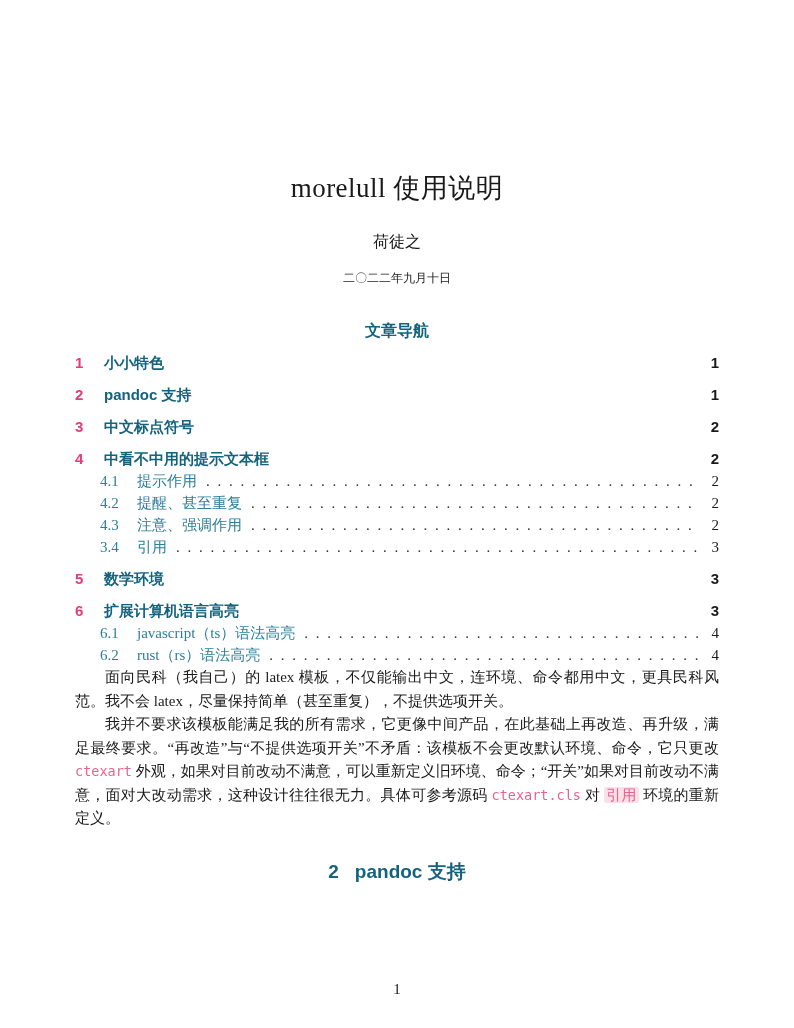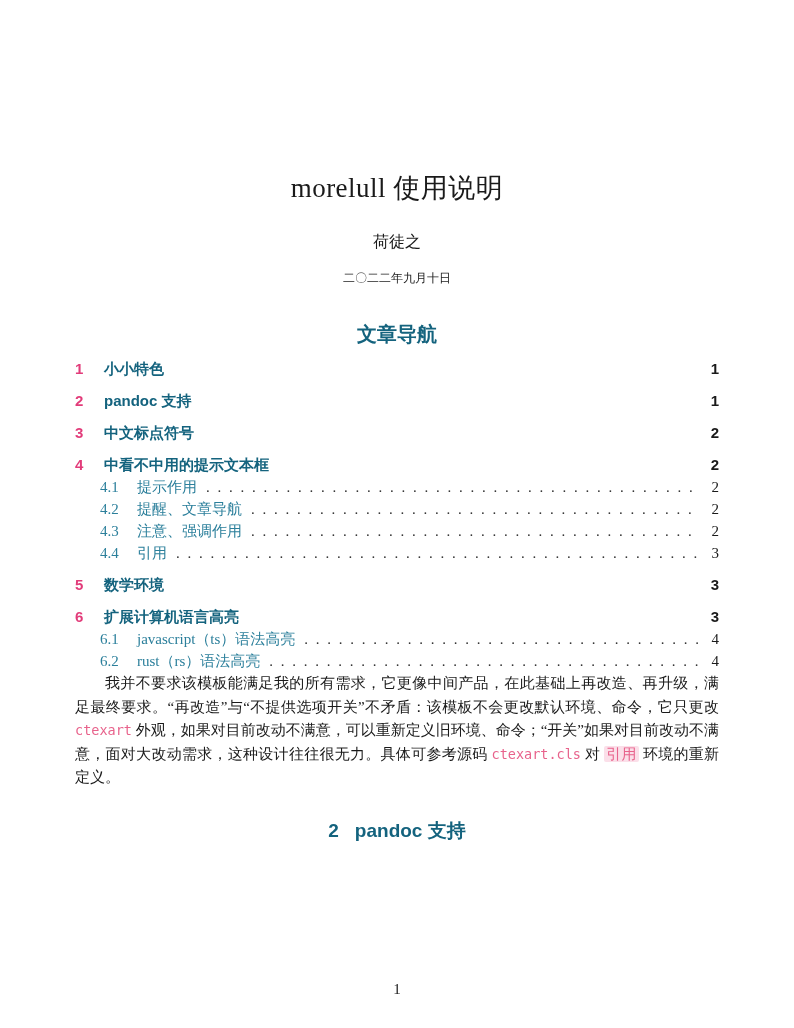--- a/index.html
+++ b/index.html
@@ -33,21 +33,21 @@
     font-size: 16px;
   }
   .doc-date {
     margin-top: 17px;
     text-align: center;
     font-size: 12px;
   }
   .toc-heading {
     margin: 34px 0 0 0;
     text-align: center;
-    font-size: 20px;
+    font-size: 16px;
     font-weight: 700;
     color: var(--heading-teal);
     font-family: Liberation Sans, sans-serif;
   }
   .toc { margin-top: 10px; }
   .toc-row {
     display: flex;
     align-items: baseline;
     height: 22px;
     line-height: 22px;
@@ -146,32 +146,32 @@
         <span class="toc-page">2</span>
       </div>
       <div class="toc-row level2">
         <span class="toc-num">4.1</span>
         <span class="toc-title">提示作用</span>
         <span class="toc-dots">. . . . . . . . . . . . . . . . . . . . . . . . . . . . . . . . . . . . . . . . . . . . . . . . . . . . . . . . . . . . . . . . . . . . . . . . . . . . . . . . . . . . . . . . . . . . . . . . . . . . . . . . . . . . . . . . . . . . . . . . . . . . . . . . . . . . . . . . . . . . . . . . . . . . . . </span>
         <span class="toc-page">2</span>
       </div>
       <div class="toc-row level2">
         <span class="toc-num">4.2</span>
-        <span class="toc-title">提醒、文章导航</span>
+        <span class="toc-title">提醒、甚至重复</span>
         <span class="toc-dots">. . . . . . . . . . . . . . . . . . . . . . . . . . . . . . . . . . . . . . . . . . . . . . . . . . . . . . . . . . . . . . . . . . . . . . . . . . . . . . . . . . . . . . . . . . . . . . . . . . . . . . . . . . . . . . . . . . . . . . . . . . . . . . . . . . . . . . . . . . . . . . . . . . . . . . </span>
         <span class="toc-page">2</span>
       </div>
       <div class="toc-row level2">
         <span class="toc-num">4.3</span>
         <span class="toc-title">注意、强调作用</span>
         <span class="toc-dots">. . . . . . . . . . . . . . . . . . . . . . . . . . . . . . . . . . . . . . . . . . . . . . . . . . . . . . . . . . . . . . . . . . . . . . . . . . . . . . . . . . . . . . . . . . . . . . . . . . . . . . . . . . . . . . . . . . . . . . . . . . . . . . . . . . . . . . . . . . . . . . . . . . . . . . </span>
         <span class="toc-page">2</span>
       </div>
       <div class="toc-row level2">
-        <span class="toc-num">4.4</span>
+        <span class="toc-num">3.4</span>
         <span class="toc-title">引用</span>
         <span class="toc-dots">. . . . . . . . . . . . . . . . . . . . . . . . . . . . . . . . . . . . . . . . . . . . . . . . . . . . . . . . . . . . . . . . . . . . . . . . . . . . . . . . . . . . . . . . . . . . . . . . . . . . . . . . . . . . . . . . . . . . . . . . . . . . . . . . . . . . . . . . . . . . . . . . . . . . . . </span>
         <span class="toc-page">3</span>
       </div>
       <div class="toc-row level1">
         <span class="toc-num">5</span>
         <span class="toc-title">数学环境</span>
         <span class="toc-dots"></span>
         <span class="toc-page">3</span>
       </div>
@@ -189,18 +189,19 @@
       </div>
       <div class="toc-row level2">
         <span class="toc-num">6.2</span>
         <span class="toc-title">rust（rs）语法高亮</span>
         <span class="toc-dots">. . . . . . . . . . . . . . . . . . . . . . . . . . . . . . . . . . . . . . . . . . . . . . . . . . . . . . . . . . . . . . . . . . . . . . . . . . . . . . . . . . . . . . . . . . . . . . . . . . . . . . . . . . . . . . . . . . . . . . . . . . . . . . . . . . . . . . . . . . . . . . . . . . . . . . </span>
         <span class="toc-page">4</span>
       </div>
     </nav>
 
   <div id="content">
+      <p class="body-par"><span>面向民科（我自己）的 latex 模板，不仅能输出中文，连环境、命令都用中文，更具民科风范。我不会 latex，尽量保持简单（甚至重复），不提供选项开关。</span></p>
       <p class="body-par"><span>我并不要求该模板能满足我的所有需求，它更像中间产品，在此基础上再改造、再升级，满足最终要求。“再改造”与“不提供选项开关”不矛盾：该模板不会更改默认环境、命令，它只更改 </span><span class="code">ctexart</span><span> 外观，如果对目前改动不满意，可以重新定义旧环境、命令；“开关”如果对目前改动不满意，面对大改动需求，这种设计往往很无力。具体可参考源码 </span><span class="code">ctexart.cls</span><span> 对 </span><span class="hl">引用</span><span> 环境的重新定义。</span></p>
       <h3 class="sec-heading"><span class="sec-num">2</span><span class="sec-title">pandoc 支持</span></h3>
     </div>
 
   <div class="page-number">1</div>
 </div>
 
 </body></html>

